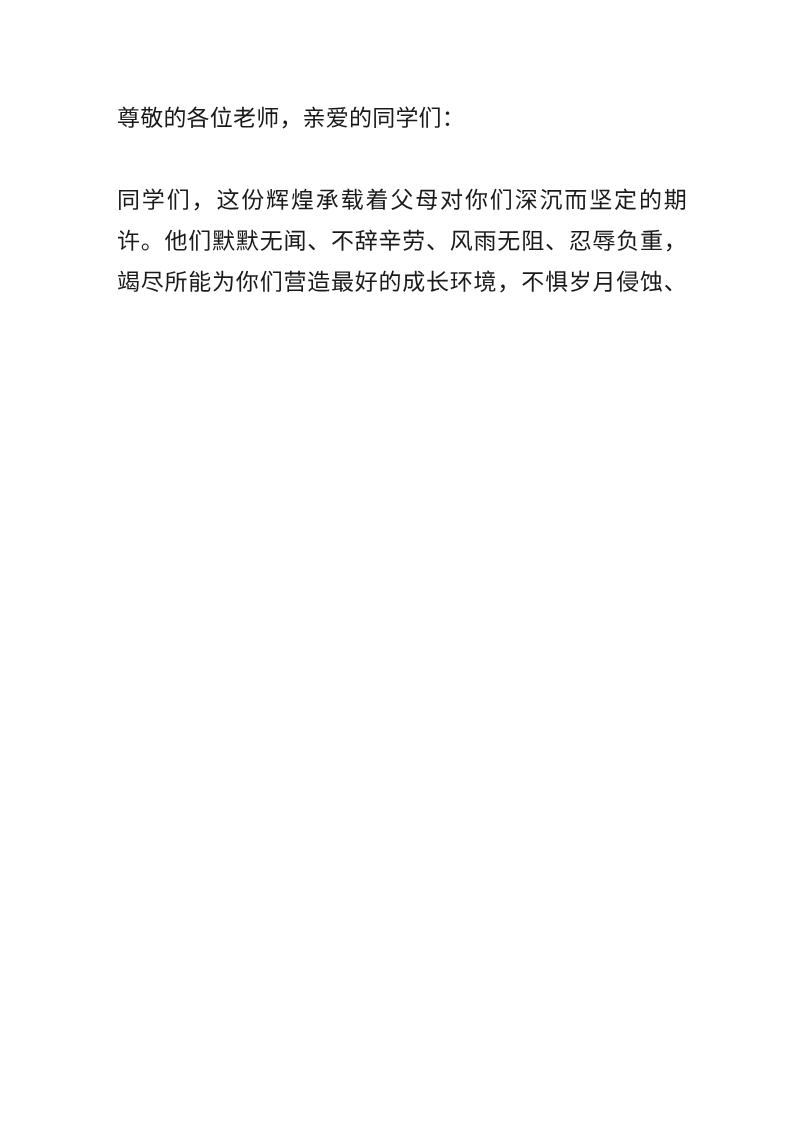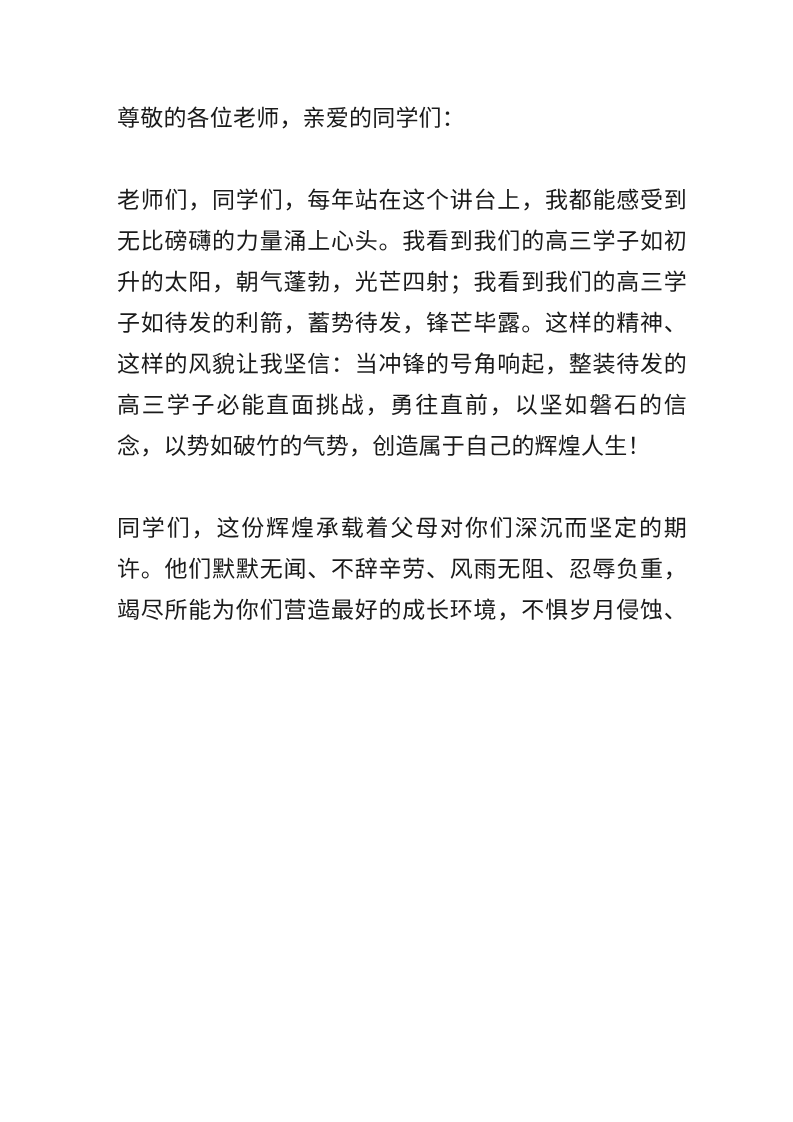--- a/index.html
+++ b/index.html
@@ -58,18 +58,17 @@
 </style>
 </head>
 <body>
 
 <div class="page">
   <div class="doc-body">
 
     <p class="para">尊敬的各位老师，亲爱的同学们：</p>
 
 
-    <p class="para">老师们，同学们，每年站在这个讲台上，我都能感受到无比磅礴的力量涌上心头。我看到我们的高三学子如初升的太阳，朝气蓬勃，光芒四射；我看到我们的高三学子如待发的利箭，蓄势待发，锋芒毕露。这样的精神、这样的风貌让我坚信：当冲锋的号角响起，整装待发的高三学子必能直面挑战，勇往直前，以坚如磐石的信念，以势如破竹的气势，创造属于自己的辉煌人生！</p>
 
     <p class="para para-clipped">同学们，这份辉煌承载着父母对你们深沉而坚定的期许。他们默默无闻、不辞辛劳、风雨无阻、忍辱负重，竭尽所能为你们营造最好的成长环境，不惧岁月侵蚀、生活重压、身心</p>
 
   </div>
 </div>
 
 </body></html>

